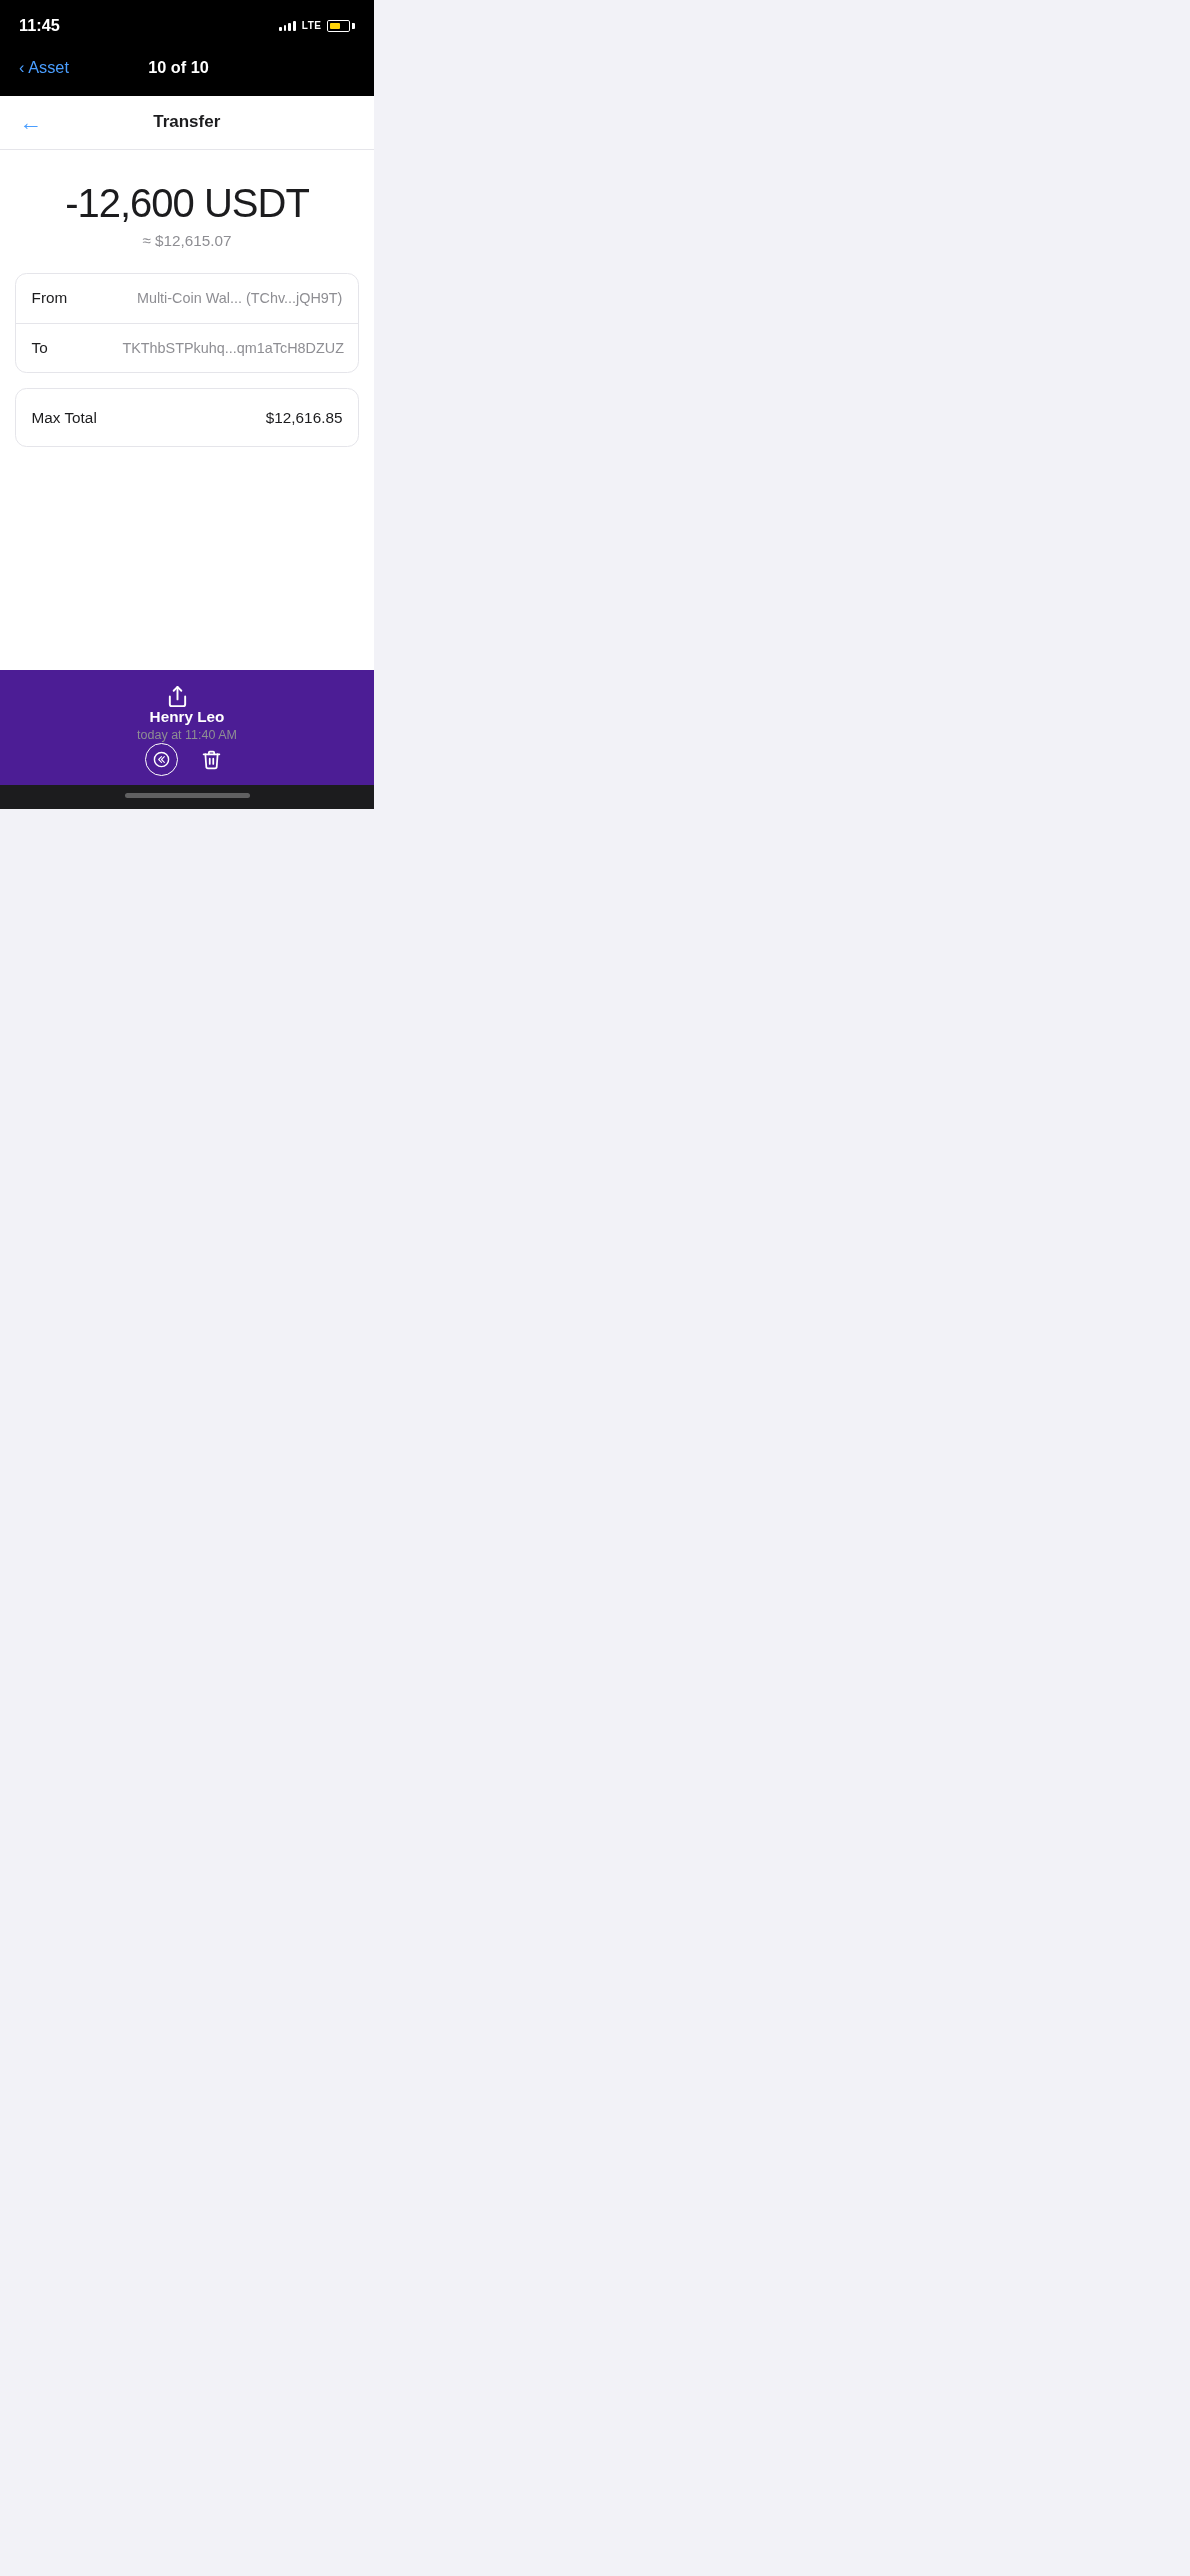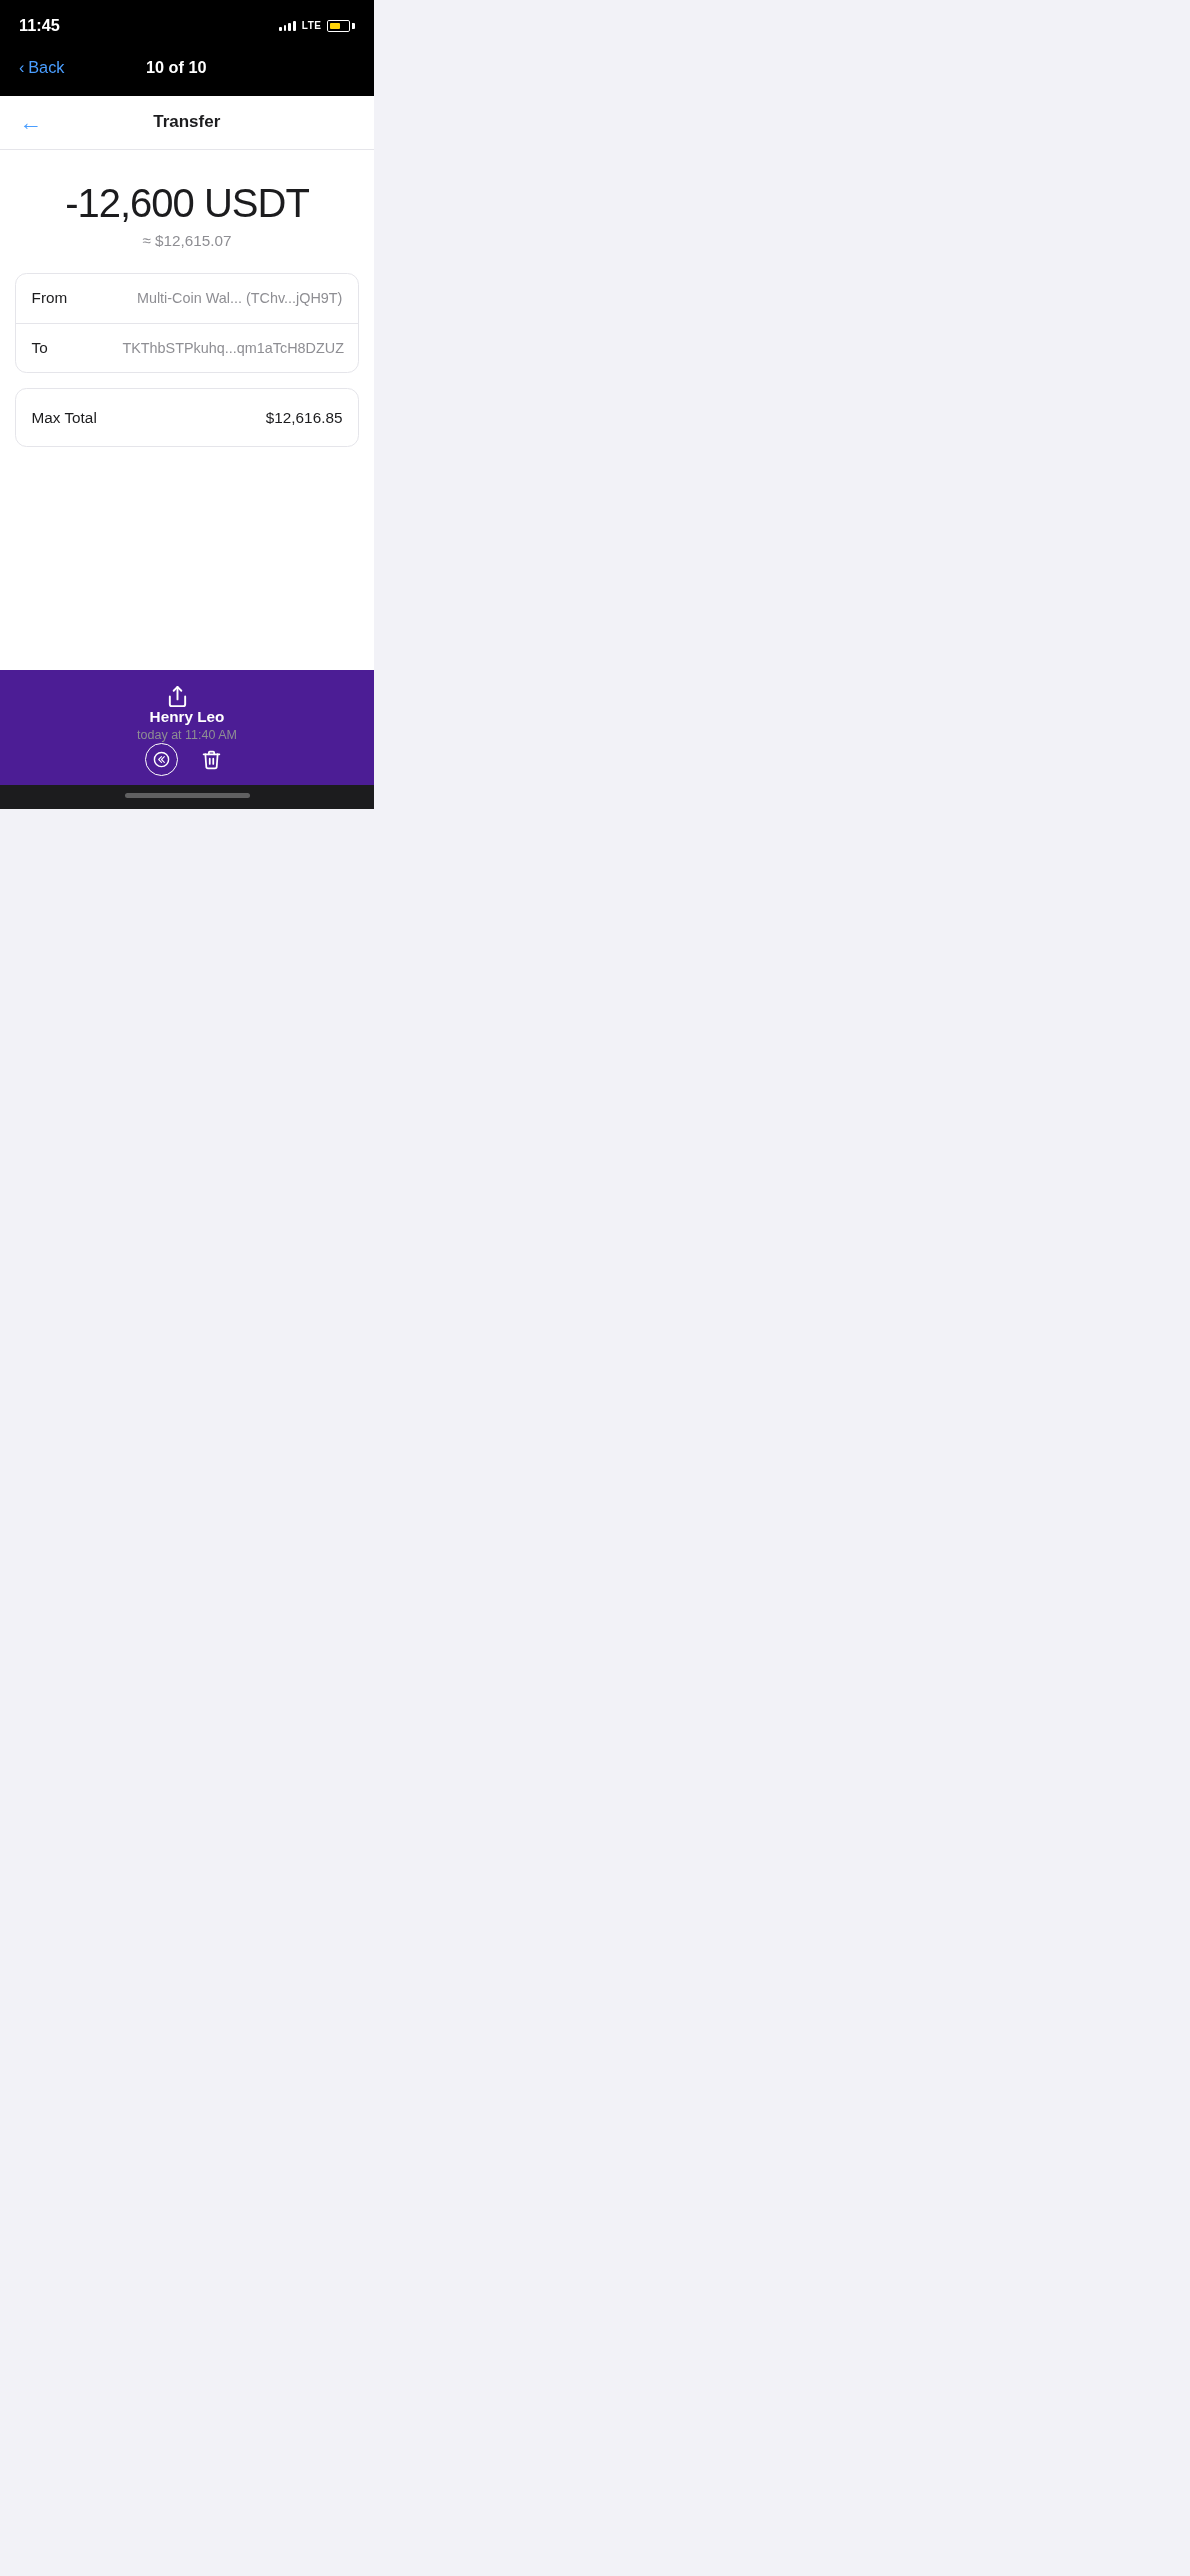--- a/index.html
+++ b/index.html
@@ -369,21 +369,21 @@
         <div class="battery-fill"></div>
       </div>
       <div class="battery-tip"></div>
     </div>
   </div>
 </div>
 
 <div class="nav-bar">
   <div class="nav-back">
     <span>‹</span>
-    <span>Back</span>
+    <span>Asset</span>
   </div>
   <span class="nav-title">10 of 10</span>
   <div class="nav-spacer"></div>
 </div>
 
 <div class="content">
 
   <div class="page-header">
     <div class="page-back-btn">←</div>
     <span class="page-title">Transfer</span>

